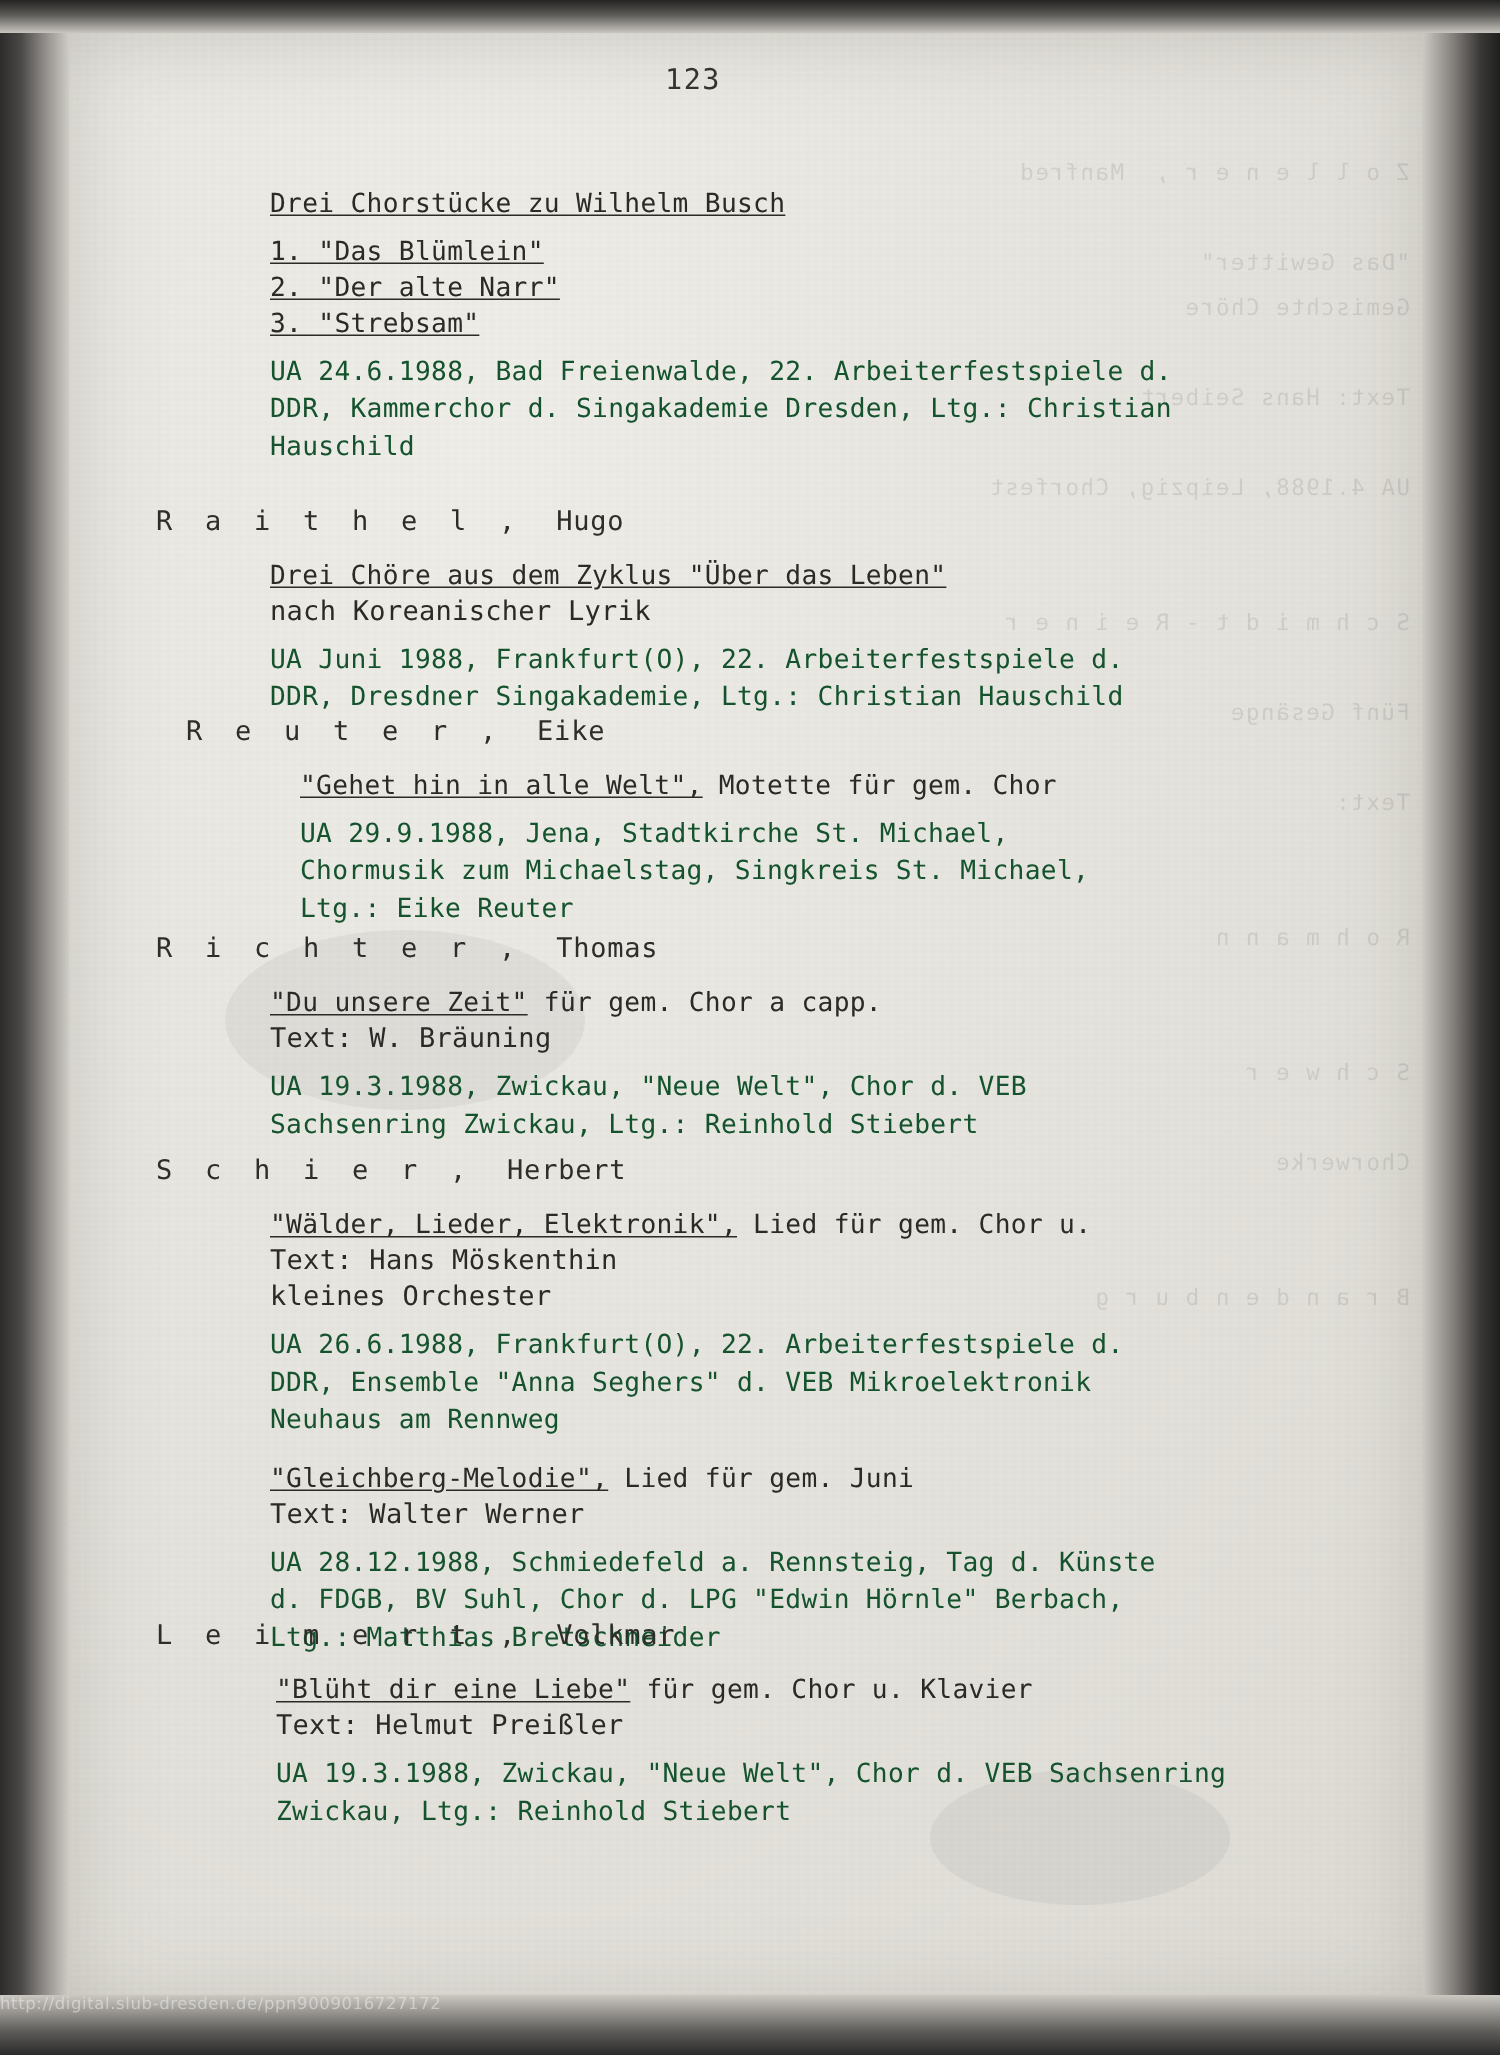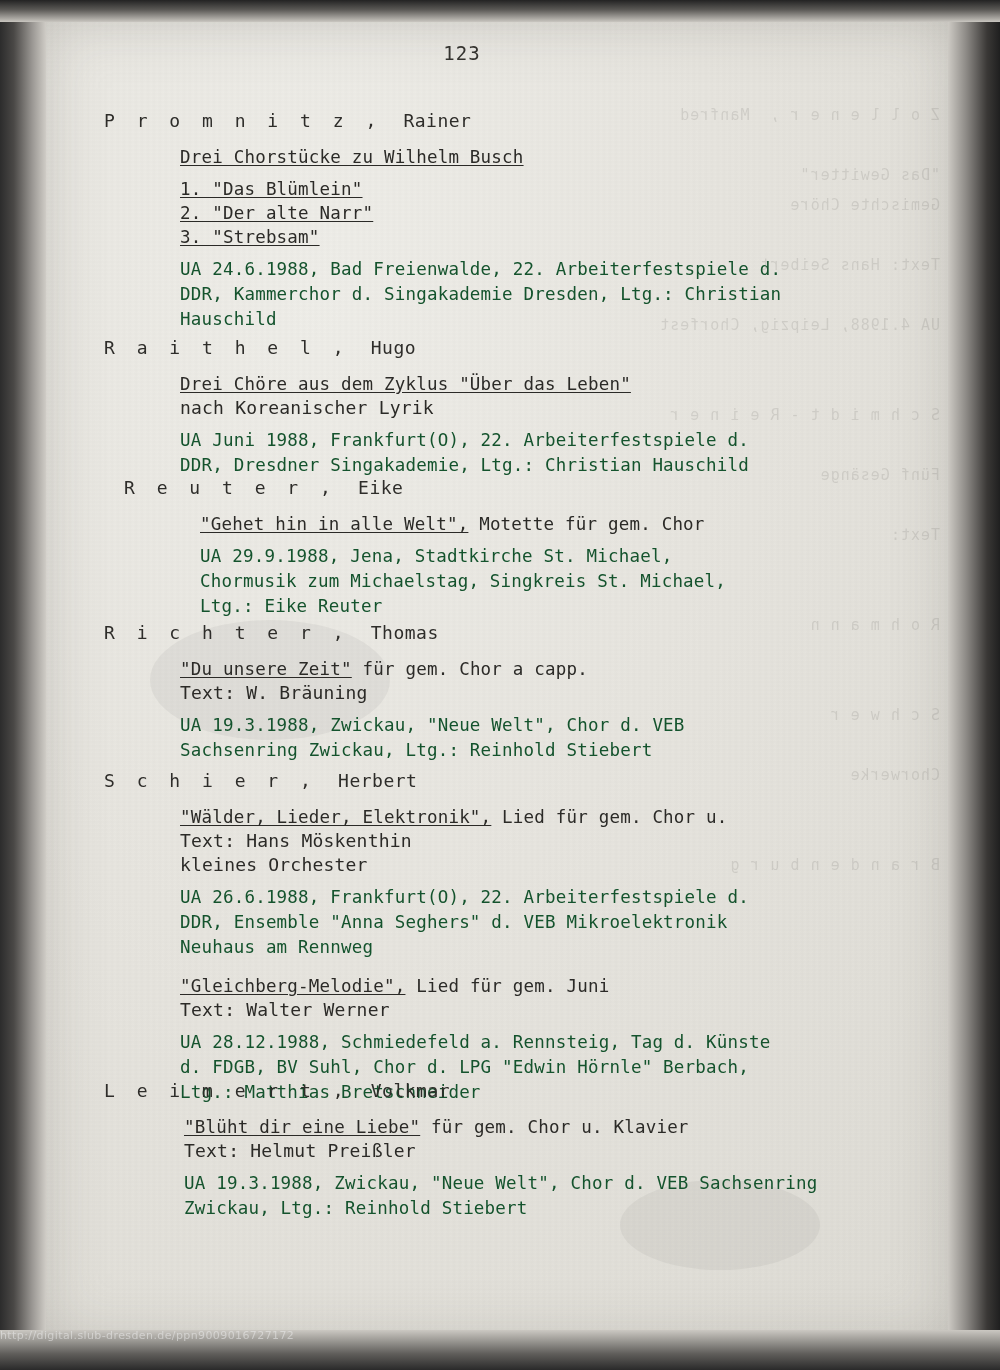--- a/index.html
+++ b/index.html
@@ -212,21 +212,20 @@
   <div class="edge-left"></div>
   <div class="edge-right"></div>
   <div class="edge-top"></div>
   <div class="edge-bottom"></div>
 
   <div class="content">
 
     <div class="folio">123</div>
 
     <div class="entry" style="top:110px;">
-      <div class="composer"><span class="surname">P r o m n i t z ,</span>  <span class="given">Rainer</span></div>
       <div class="gap-m"></div>
       <div class="work"><span class="u">Drei Chorstücke zu Wilhelm Busch</span><span></span></div>
       <div class="gap-s"></div>
       <div class="items"><span class="u">1. "Das Blümlein"</span>
 <span class="u">2. "Der alte Narr"</span>
 <span class="u">3. "Strebsam"</span></div>
       <div class="gap-s"></div>
       <div class="block">UA 24.6.1988, Bad Freienwalde, 22. Arbeiterfestspiele d.
 DDR, Kammerchor d. Singakademie Dresden, Ltg.: Christian
 Hauschild</div>

